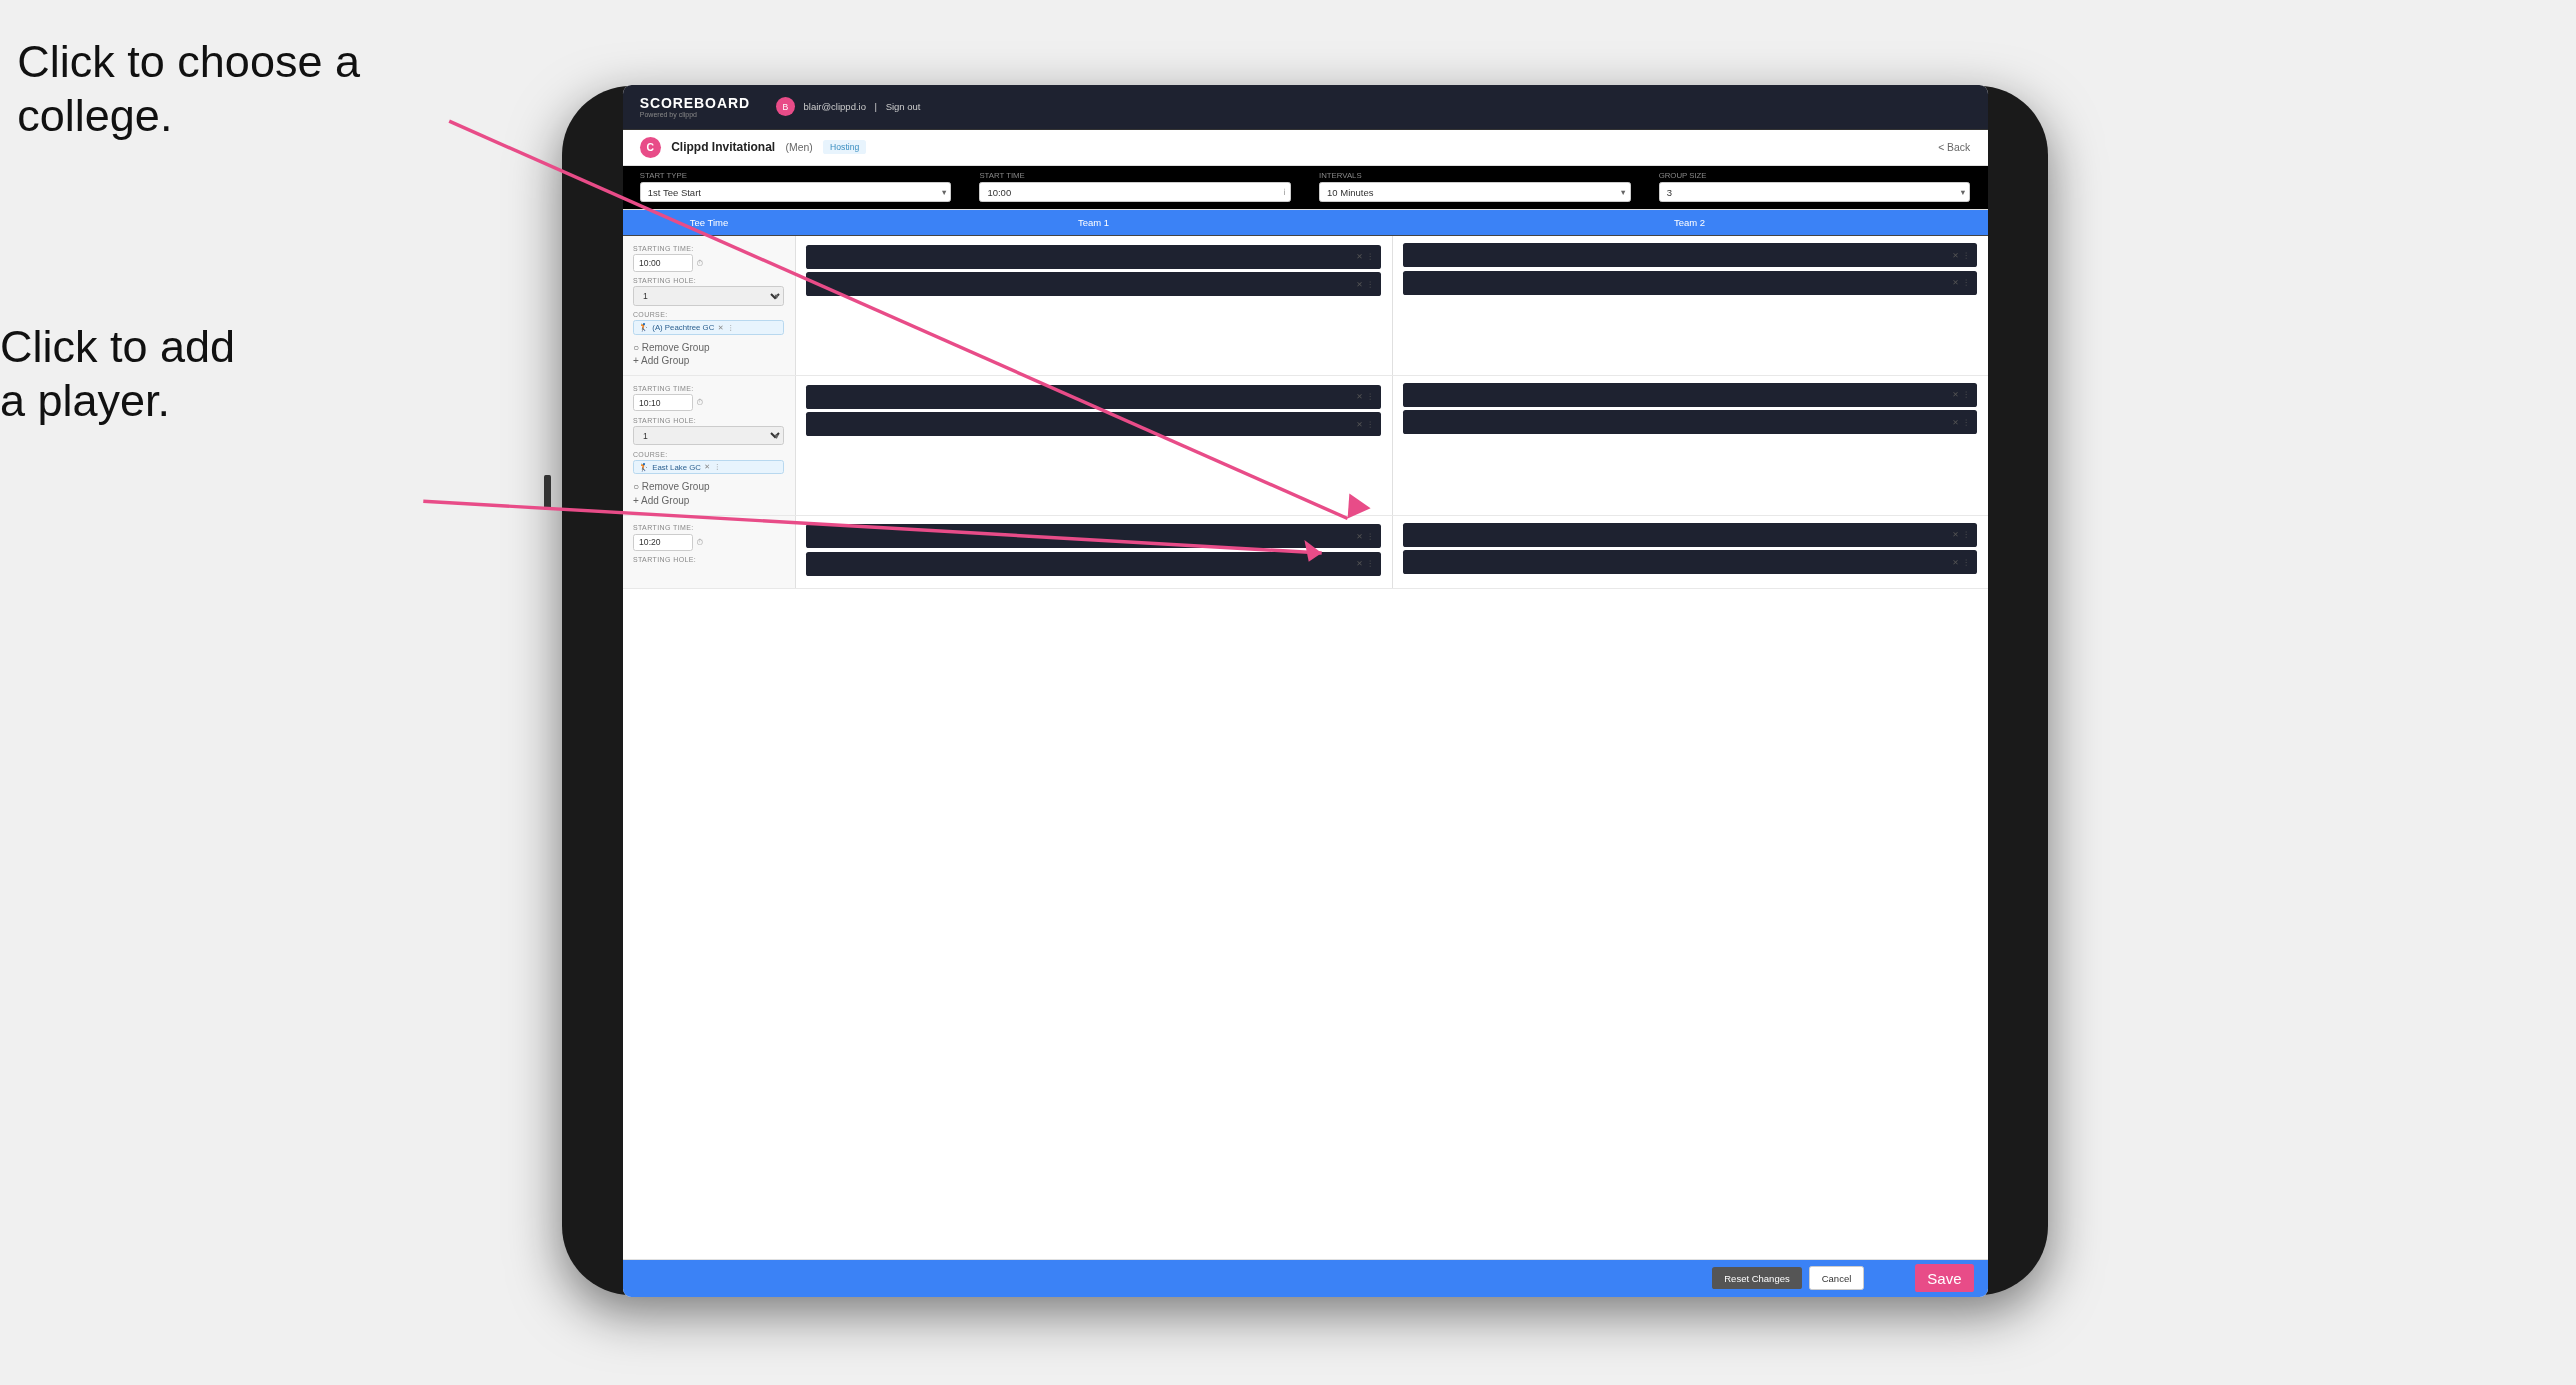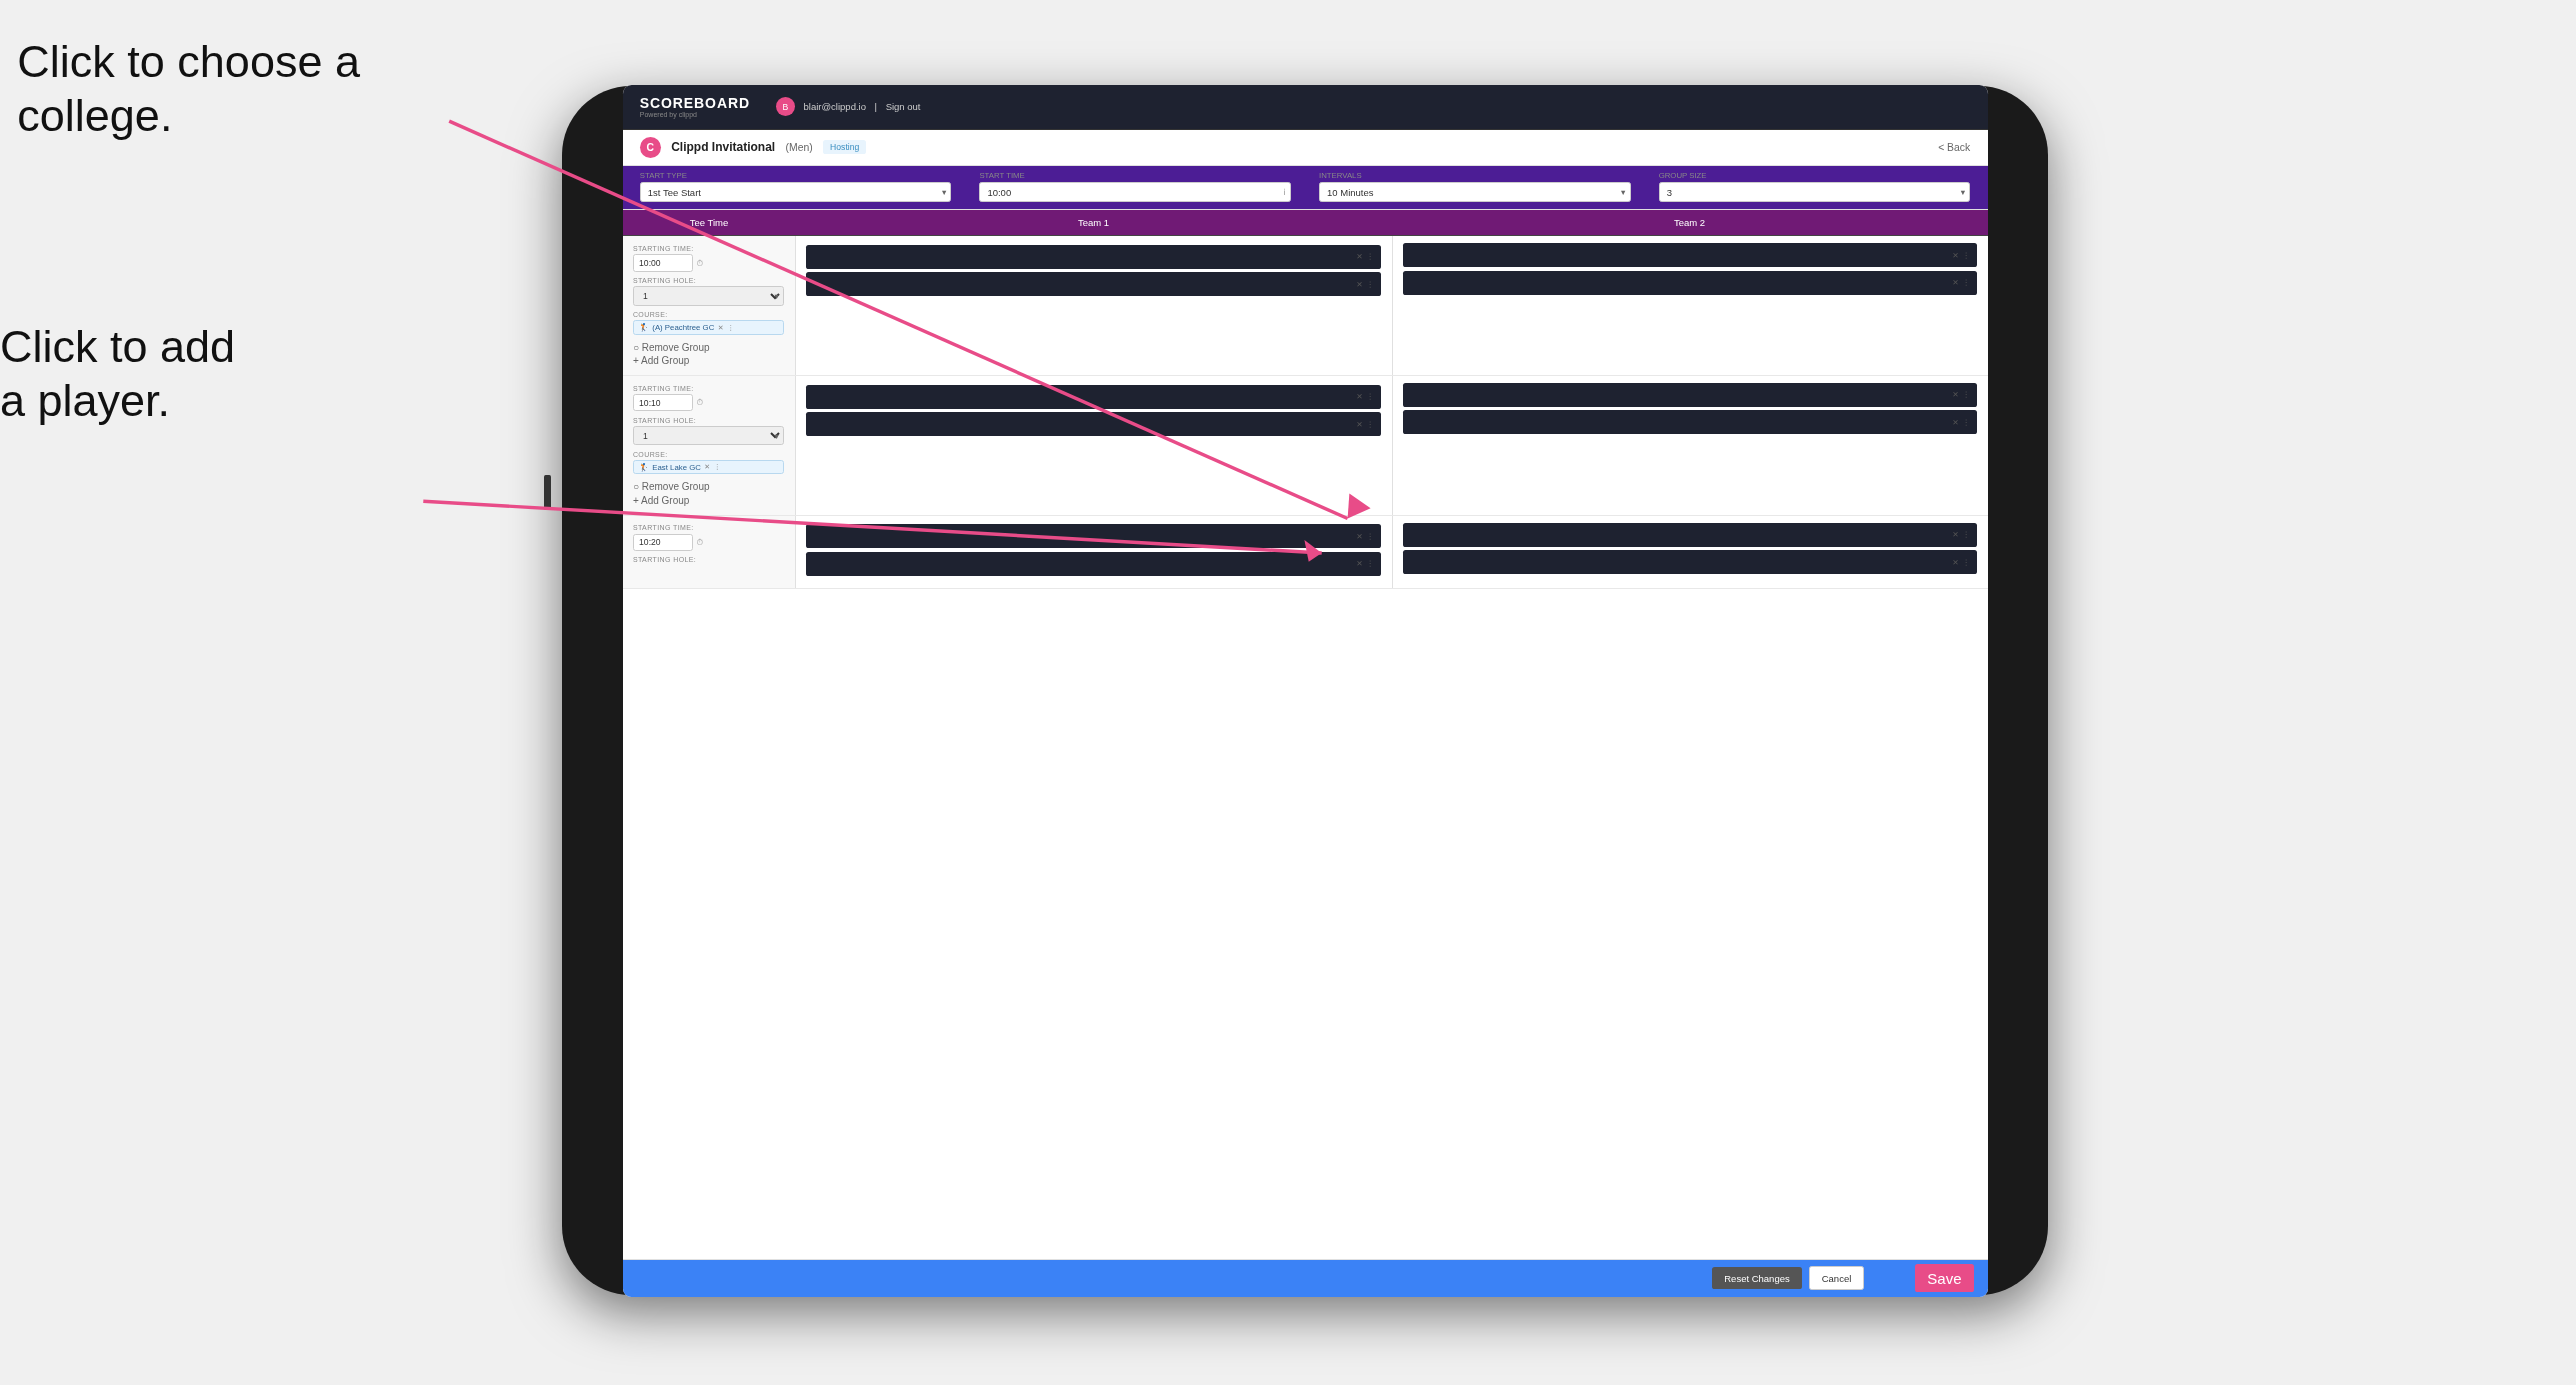--- a/index.html
+++ b/index.html
@@ -164,21 +164,21 @@
 
     .back-btn {
       margin-left: auto;
       color: #666;
       font-size: 10.4px;
       cursor: pointer;
     }
 
     
     .settings-bar {
-      background: #4c1d95;
+      background: #000000;
       display: flex;
       gap: 28px;
       padding: 5.2px 17.3px 7px;
       border-bottom: 0.9px solid #e0e0e0;
     }
 
     .setting-group {
       display: flex;
       flex-direction: column;
       gap: 2.6px;
@@ -247,21 +247,21 @@
     .main-content {
       flex: 1;
       overflow-y: auto;
       background: #fff;
     }
 
     
     .tee-table-header {
       display: grid;
       grid-template-columns: 173px 1fr 1fr;
-      background: #701a75;
+      background: #3b82f6;
       border-bottom: 0.9px solid #444;
     }
 
     .th-cell {
       color: #fff;
       font-size: 9.5px;
       padding: 7px 10.4px;
       text-align: center;
       font-weight: 500;
     }

